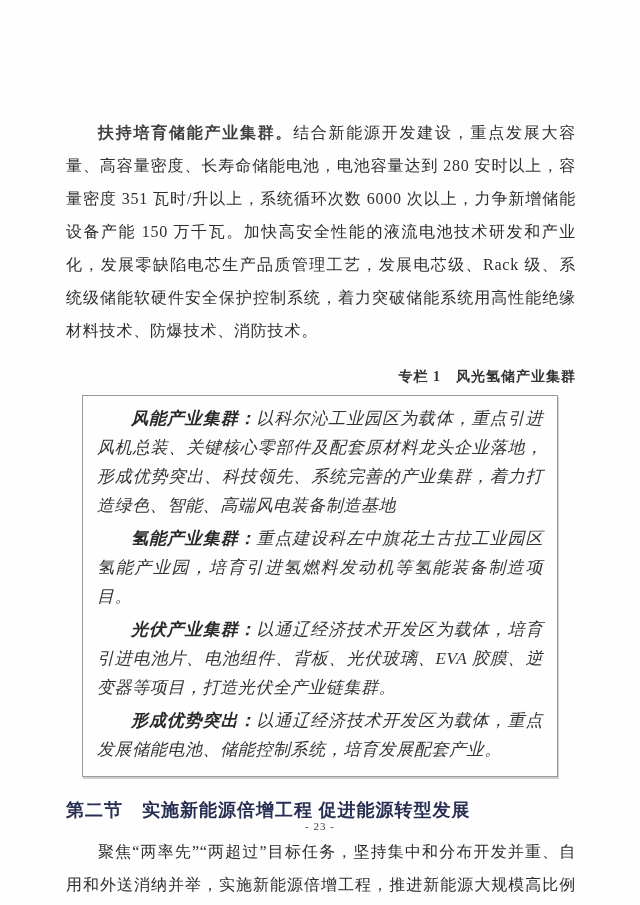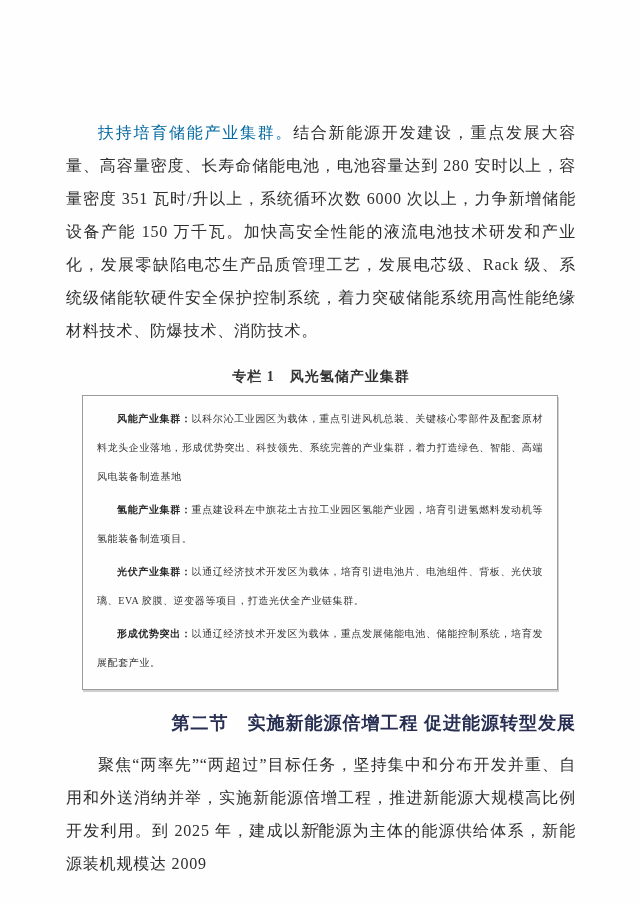--- a/index.html
+++ b/index.html
@@ -25,56 +25,57 @@
   .body-para {
     margin: 0;
     font-size: 16px;
     line-height: 33px;
     letter-spacing: 0.8px;
     text-align: justify;
     text-indent: 2em;
     color: #2e2e2e;
   }
   .body-para .lead-bold {
-    font-weight: normal;
-    color: #0369a1;
+    font-weight: bold;
+    color: #404040;
   }
   .callout-title {
     margin: 21px 0 9px 0;
-    text-align: center;
+    text-align: right;
     font-weight: bold;
     font-size: 14px;
     letter-spacing: 1px;
     color: #333333;
   }
   .callout-box {
     box-sizing: border-box;
     width: 476px;
     margin-left: 16px;
     border: 1px solid #9b9b9b;
     box-shadow: 1px 2px 0 rgba(150,150,150,0.45);
     padding: 4px 14px 8px 14px;
     background: #fefefe;
   }
   .callout-item {
     margin: 4px 0;
-    font-size: 10px;
+    font-size: 17px;
     line-height: 29px;
     letter-spacing: 0.6px;
     text-align: justify;
     text-indent: 2em;
     color: #333333;
+    font-style: italic;
   }
   .callout-item .item-label {
     font-weight: bold;
     color: #2a2a2a;
   }
   .section-heading {
     margin: 21px 0 13px 0;
-    text-align: right;
+    text-align: left;
     font-weight: bold;
     font-size: 18px;
     letter-spacing: 1px;
     color: #272e52;
   }
   .page-footer {
     position: absolute;
     left: 0;
     top: 820px;
     width: 640px;

